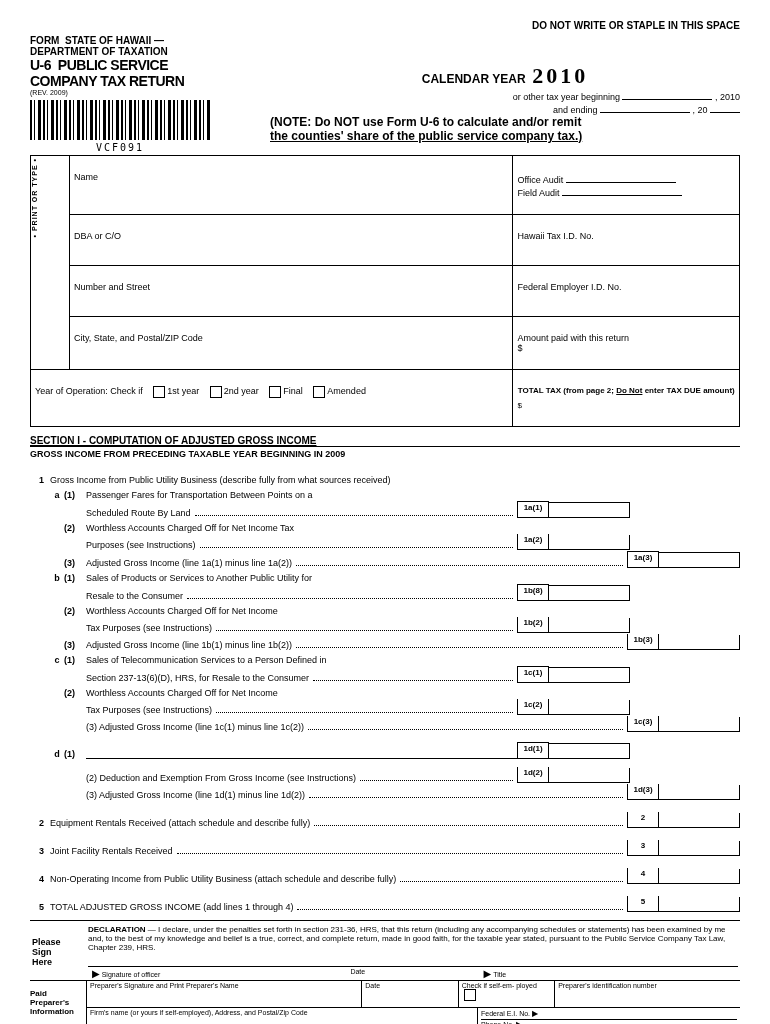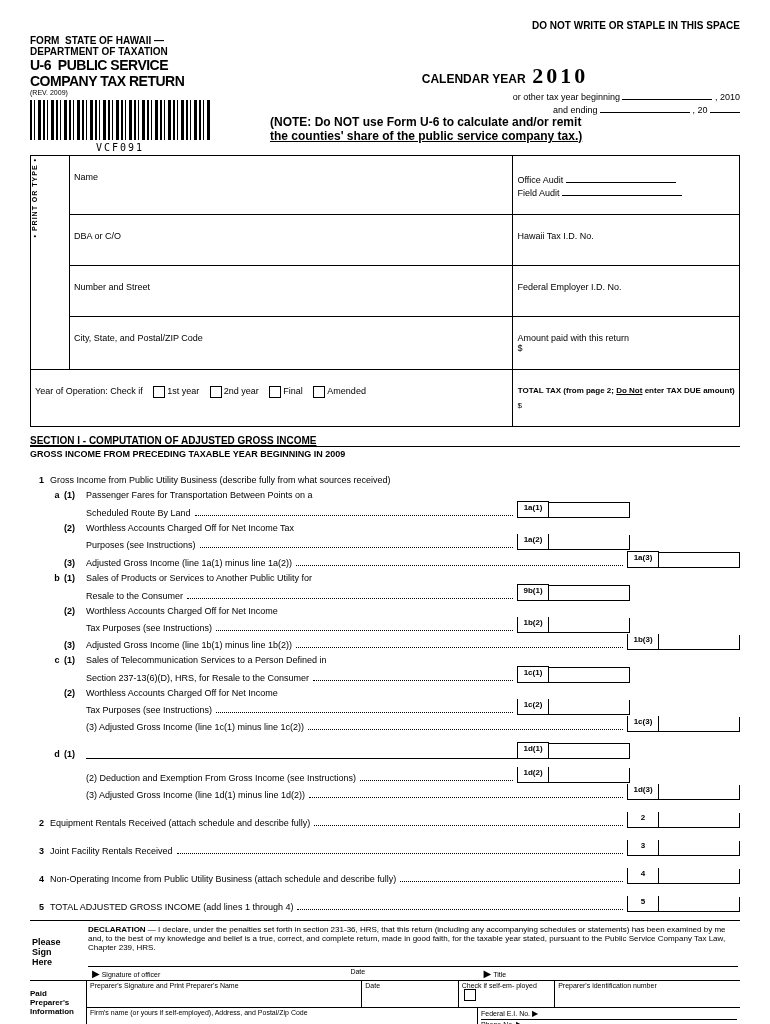--- a/index.html
+++ b/index.html
@@ -169,21 +169,21 @@
       <span class="indent2">b</span>
       <span class="indent3">(1)</span>
       <span class="line-text">Sales of Products or Services to Another Public Utility for</span>
     </div>
 <div class="line-row">
       <span class="indent1"></span>
       <span class="indent2"></span>
       <span class="indent3"></span>
       <span class="line-text">Resale to the Consumer</span>
       <span class="dots"></span>
-      <span class="numbox first">9b(1)</span>
+      <span class="numbox first">1b(8)</span>
       <span class="valbox first"></span>
       <span class="spacer-col"></span>
     </div>
 
 <div class="line-row">
       <span class="indent1"></span>
       <span class="indent2"></span>
       <span class="indent3">(2)</span>
       <span class="line-text">Worthless Accounts Charged Off for Net Income</span>
     </div>

